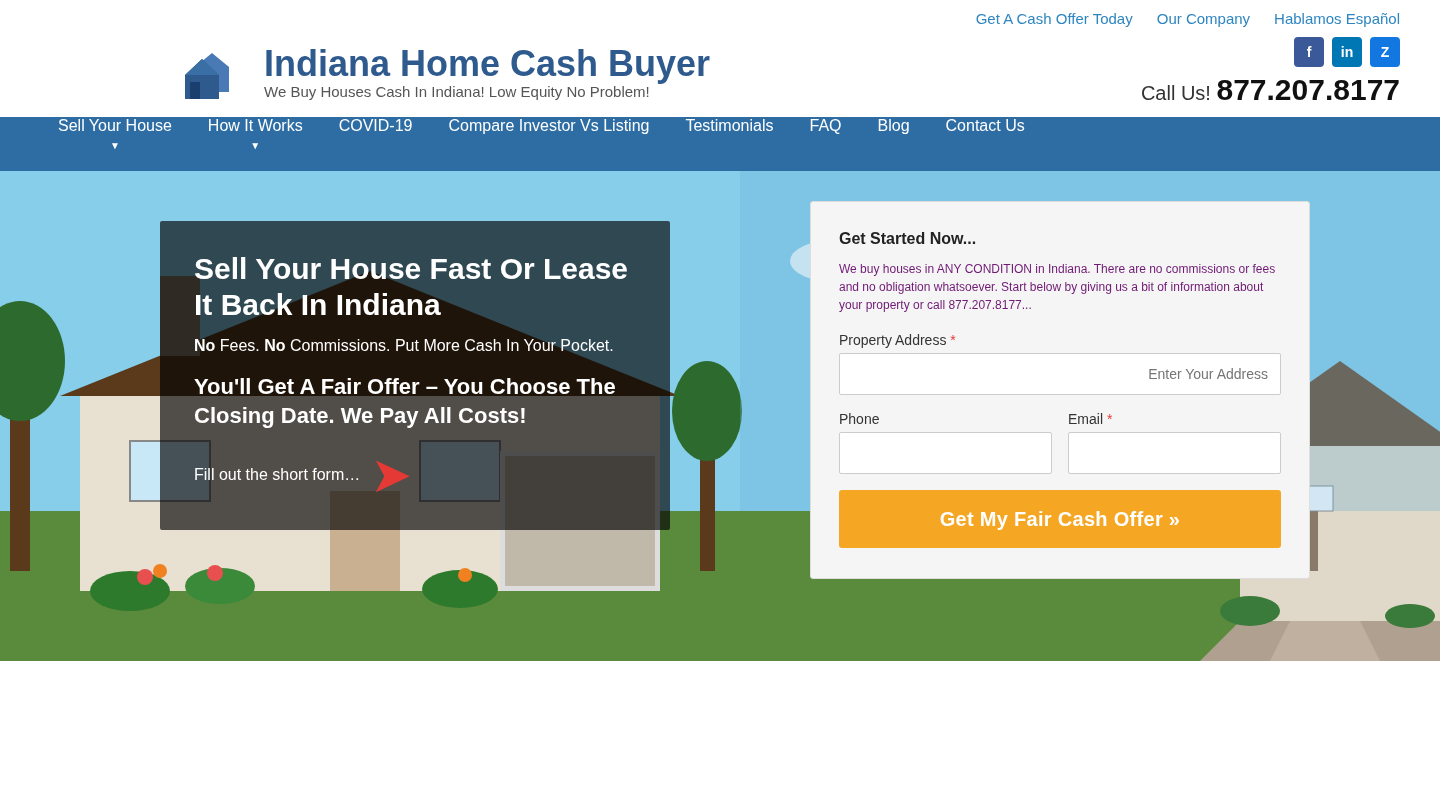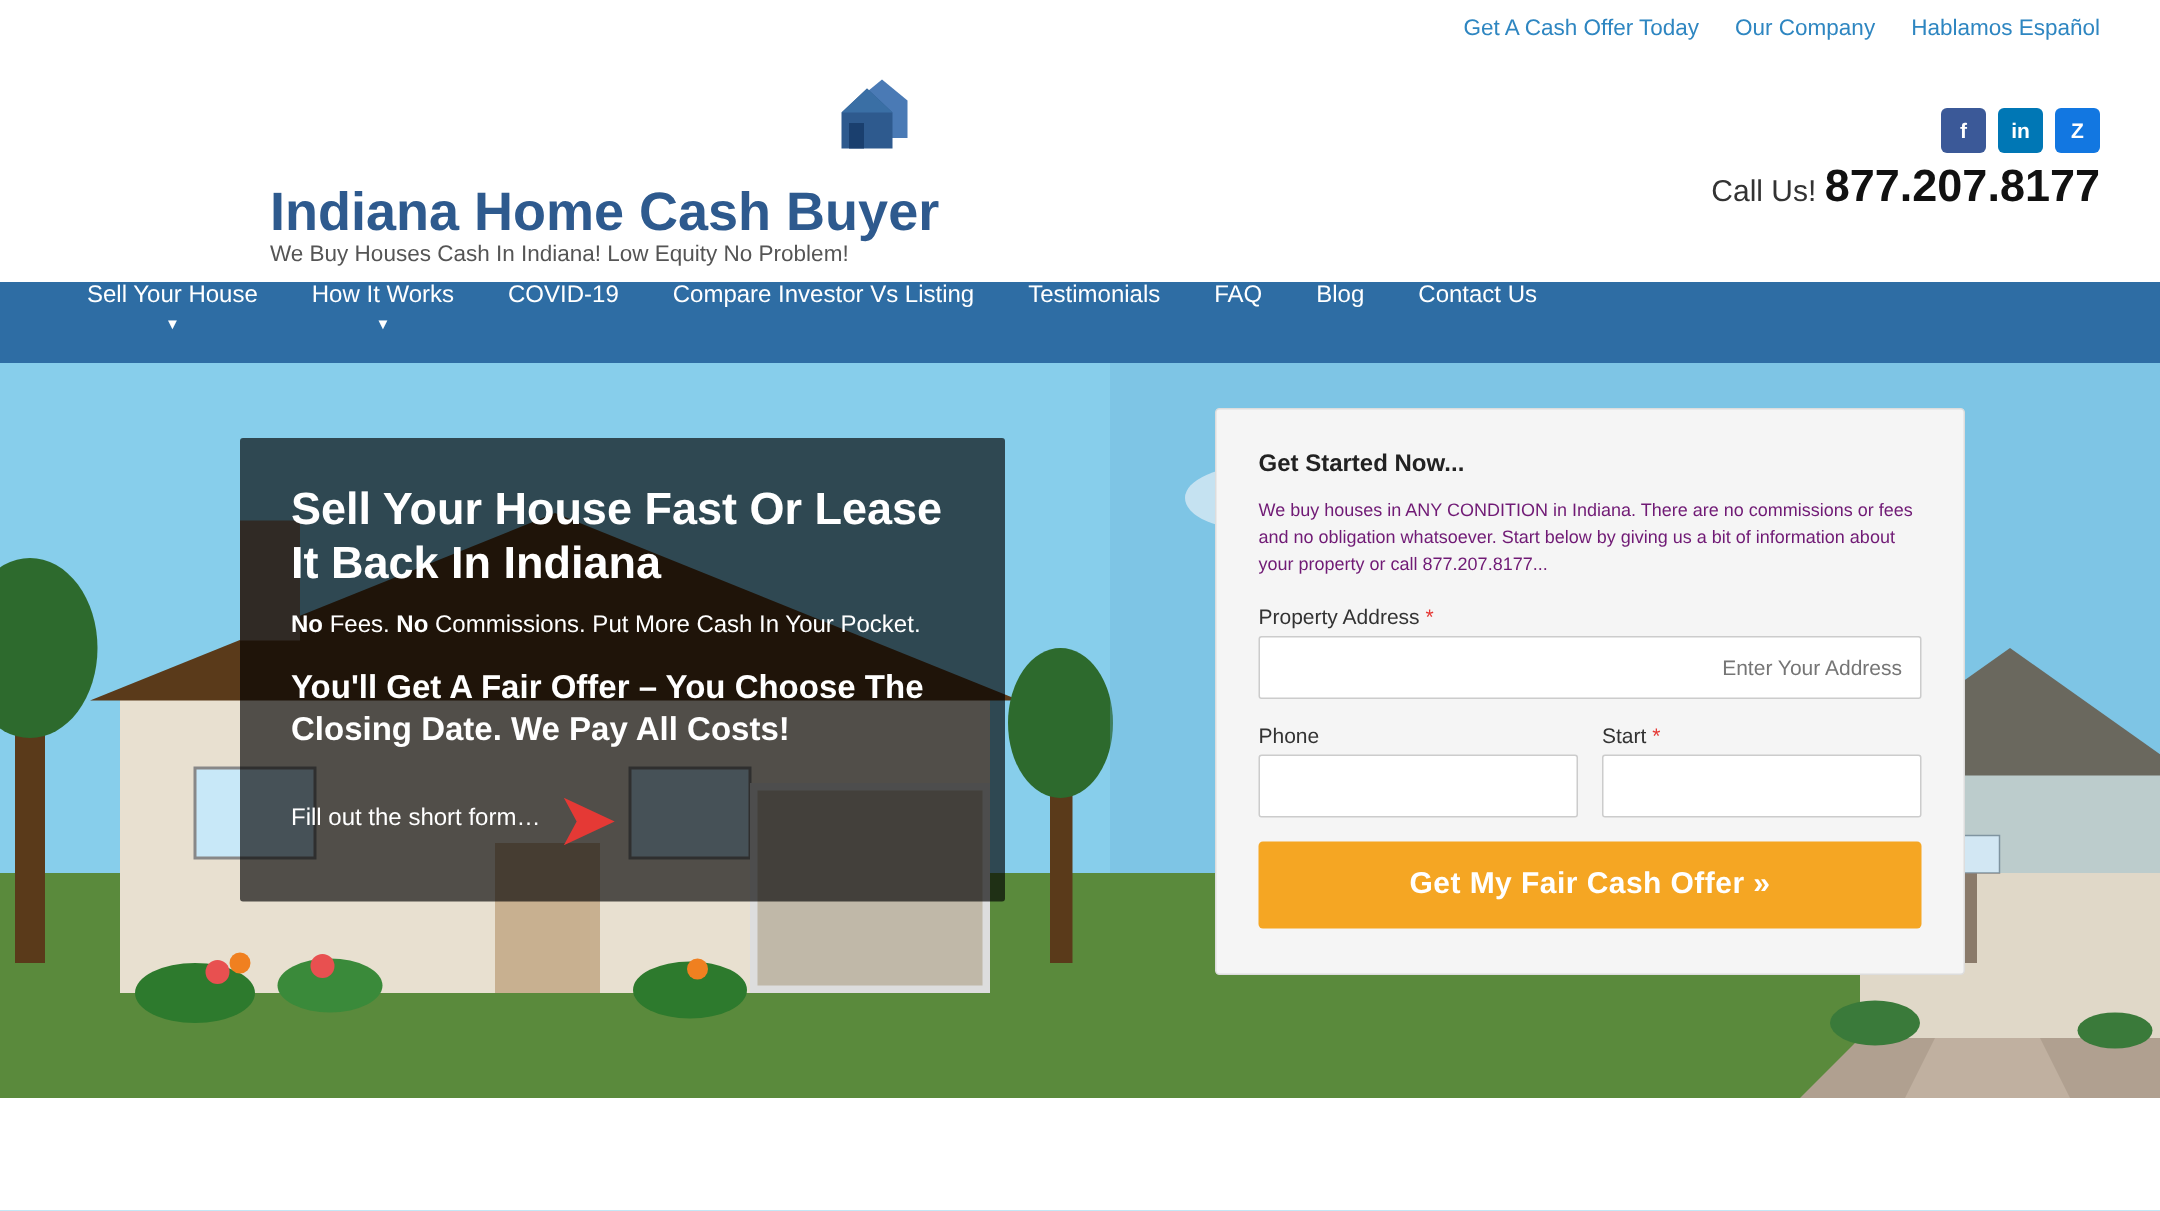--- a/index.html
+++ b/index.html
@@ -21,23 +21,22 @@
 
     
     .header {
       display: flex;
       justify-content: space-between;
       align-items: center;
       padding: 10px 40px 10px 180px;
     }
     .logo-area {
       display: flex;
-      align-items: flex-end;
+      align-items: center;
       gap: 14px;
-      flex-direction: column;
     }
     .logo-icon {
       width: 70px;
       height: 70px;
     }
     .logo-text h1 {
       font-size: 36px;
       font-weight: 800;
       color: #2e5a8e;
       line-height: 1.1;
@@ -359,21 +358,21 @@
     </label>
     <input class="form-input" type="text" placeholder="Enter Your Address" style="">
 
     <div class="form-row">
       <div class="form-group">
         <label class="form-label">Phone</label>
         <input class="form-input" type="text" placeholder="" style="">
       </div>
       <div class="form-group">
         <label class="form-label">
-          <span>Start</span><span class="required"> *</span>
+          <span>Email</span><span class="required"> *</span>
         </label>
         <input class="form-input" type="email" placeholder="" style="">
       </div>
     </div>
 
     <button class="form-submit">Get My Fair Cash Offer »</button>
   </div>
 </div>
 
 </body></html>

